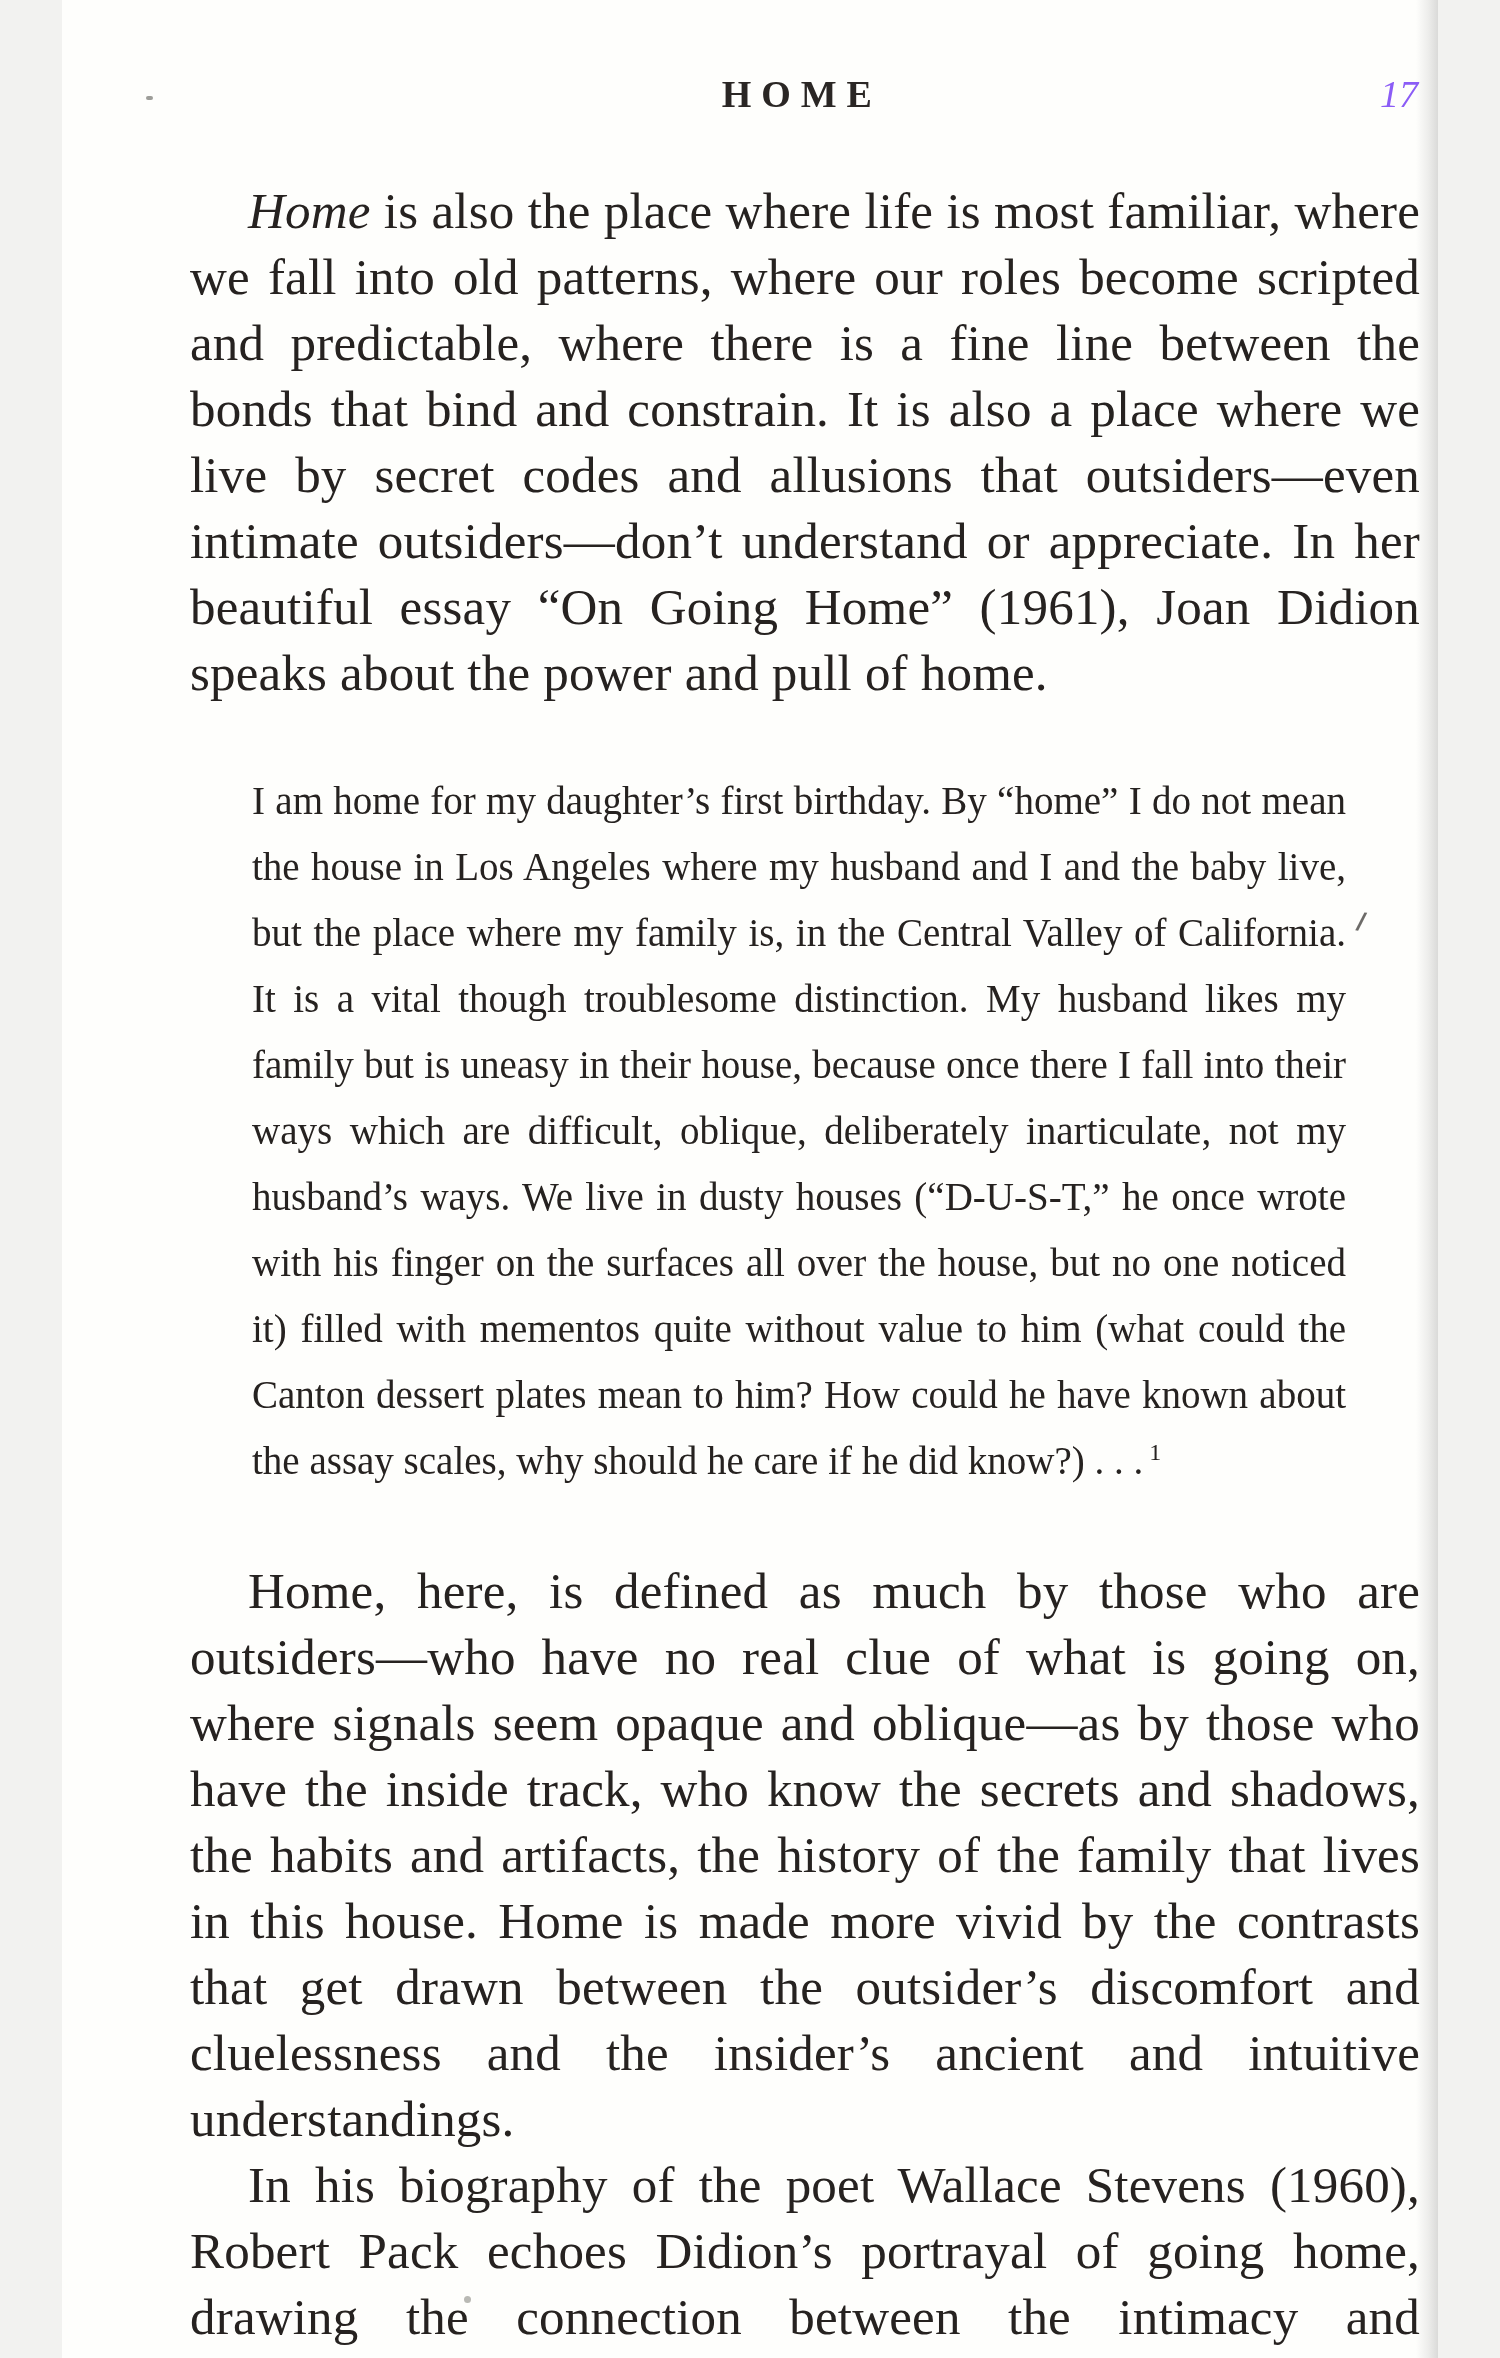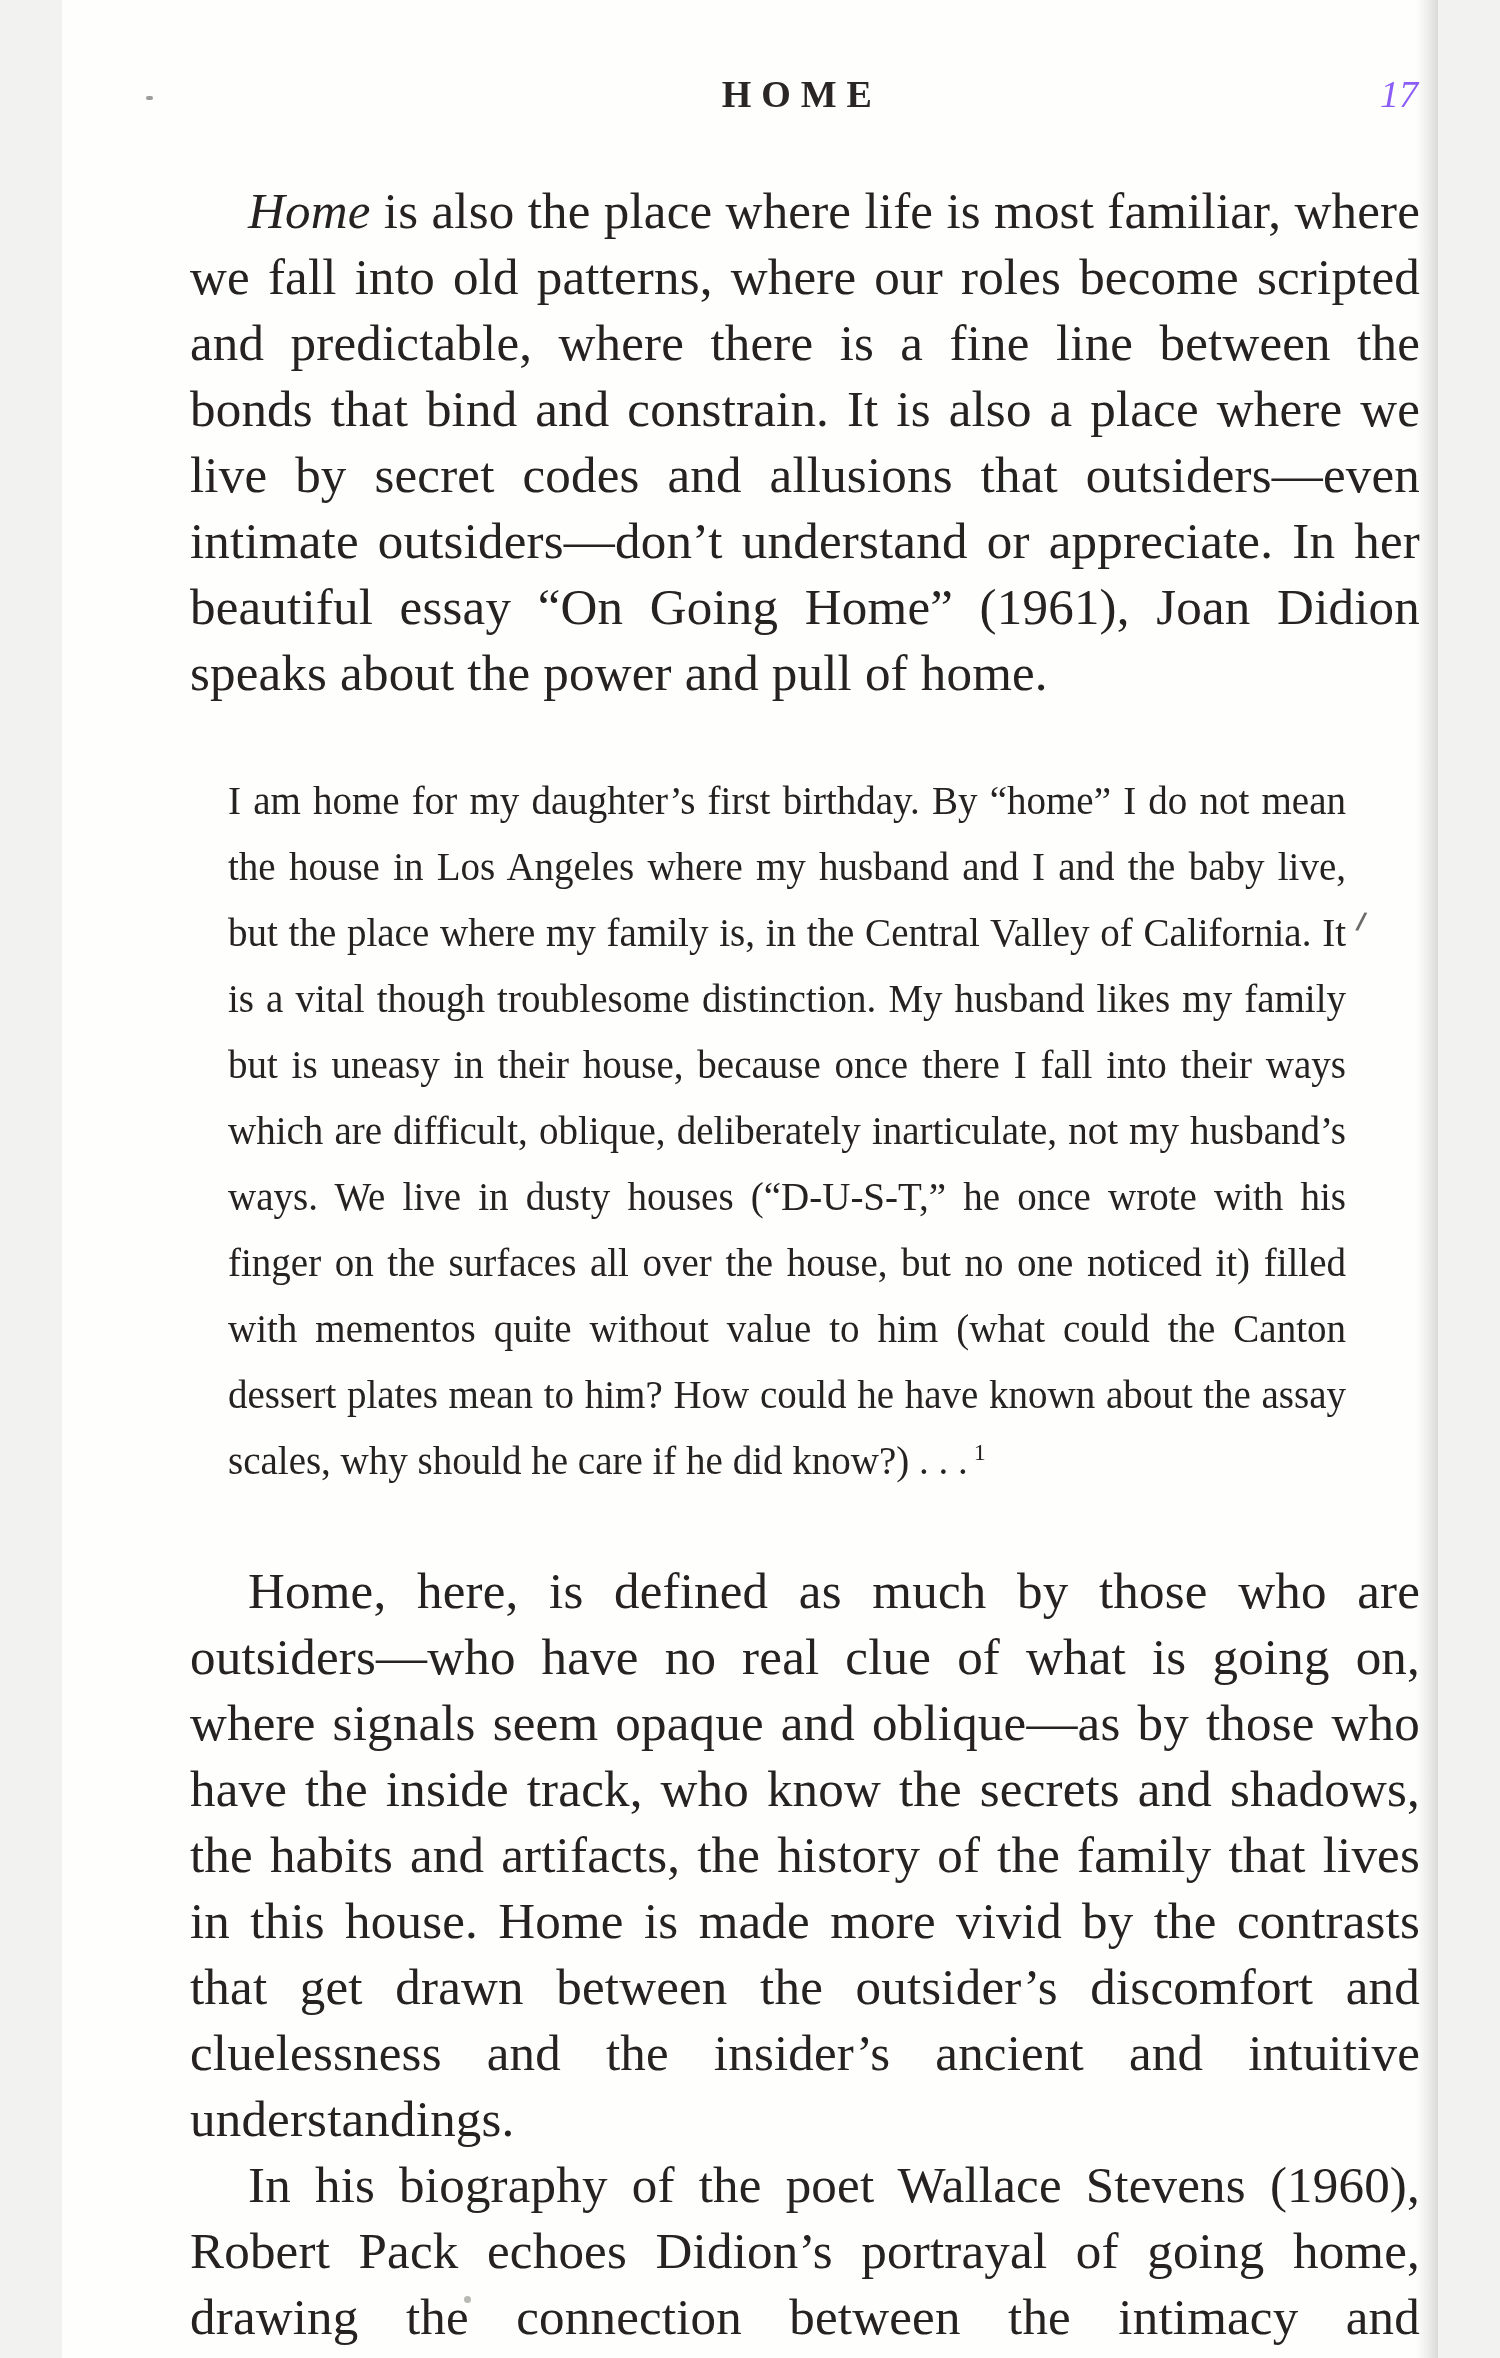--- a/index.html
+++ b/index.html
@@ -61,21 +61,21 @@
     font-size: 51px;
     line-height: 66px;
     text-align: justify;
     text-indent: 58px;
     letter-spacing: 0.2px;
   }
   .lead-italic {
     font-style: italic;
   }
   .block-quote {
-    margin: 62px 74px 64px 38px;
+    margin: 62px 74px 64px 62px;
     font-size: 39px;
     line-height: 66px;
     text-align: justify;
     text-indent: 0;
   }
   .footnote-ref {
     font-size: 24px;
     vertical-align: super;
     line-height: 0;
     margin-left: 6px;

